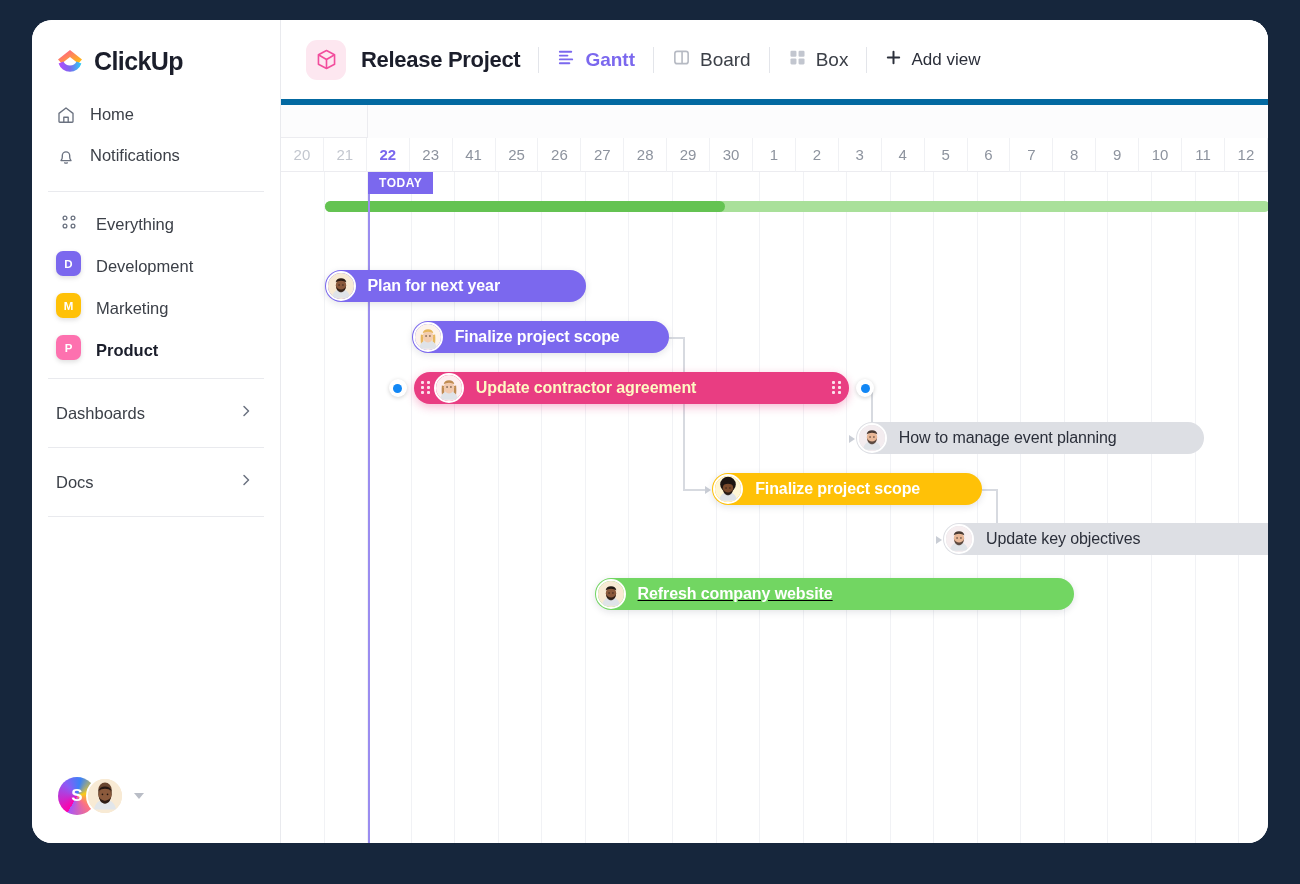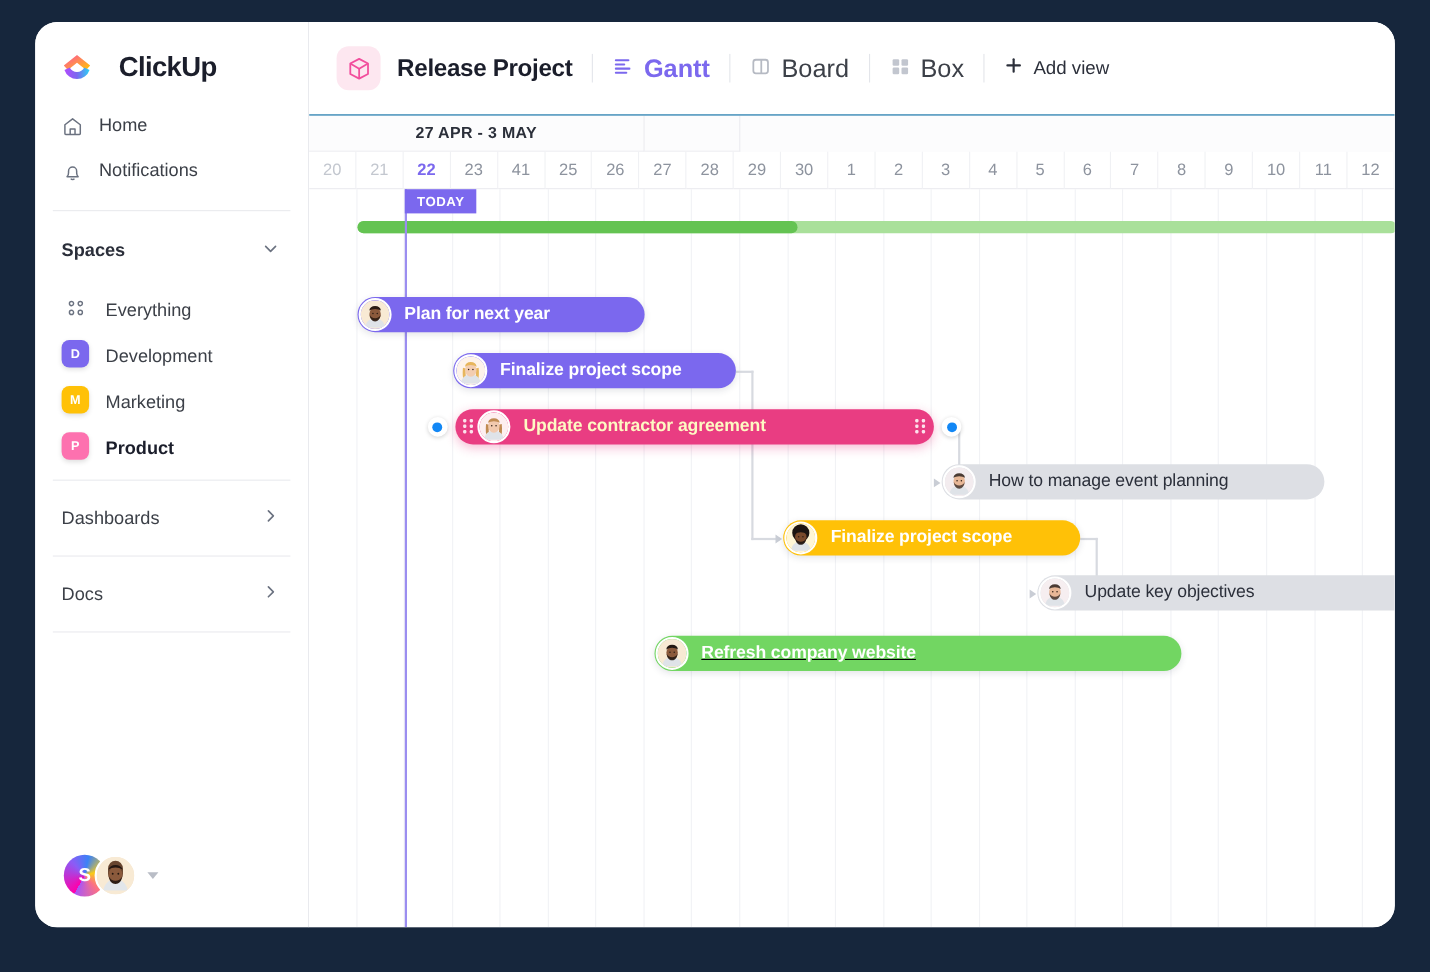--- a/index.html
+++ b/index.html
@@ -20,21 +20,21 @@
 
   
   .sidebar {
     width: 249px; height: 100%;
     background: #fff;
     border-right: 1px solid #e9eaee;
     position: relative;
     flex: 0 0 249px;
   }
   .logo-row {
-    display: flex; align-items: center; gap: 23px;
+    display: flex; align-items: center; gap: 9px;
     padding: 26px 0 0 23px;
   }
   .logo-mark { width: 30px; height: 30px; position: relative; }
   .logo-text {
     font-size: 25px; font-weight: bold; color: #1b1e2b;
     letter-spacing: -0.6px;
   }
   .nav { margin-top: 18px; }
   .nav-item {
     display: flex; align-items: center; gap: 14px;
@@ -92,35 +92,35 @@
     width:0;height:0;margin-left:10px;
     border-left:5px solid transparent;border-right:5px solid transparent;
     border-top:6px solid #b9bdc6;
   }
 
   
   .main { flex: 1; position: relative; overflow: hidden; background:#fff; }
 
   .topbar {
     height: 85px; display: flex; align-items: center;
-    padding-left: 25px; border-bottom: 1px solid #0369a1;
+    padding-left: 25px; border-bottom: 6px solid #0369a1;
     background: #fff; position: relative; z-index: 5;
   }
   .proj-icon {
     width: 40px; height: 40px; border-radius: 11px;
     background: #fde7f0; display:flex;align-items:center;justify-content:center;
     margin-right: 15px;
   }
   .proj-title {
     font-size: 22px; font-weight: bold; color: #1b1e2b; letter-spacing: -0.3px;
   }
   .vdiv { width:1px; height:26px; background:#e3e5ea; margin: 0 18px; }
   .view-tab {
     display:flex; align-items:center; gap:9px; cursor:pointer;
-    font-size: 23px; color:#3c4048;
+    font-size: 19px; color:#3c4048;
   }
   .view-tab.active { color: #7b68ee; font-weight: bold; }
   .add-view { display:flex; align-items:center; gap:9px; cursor:pointer; font-size:17px; color:#2b2f3a; }
 
   
   .tl { position: absolute; left:0; right:0; top:85px; bottom:0; overflow:hidden; }
   .week-row { height: 33px; display:flex; position:relative; background:#fcfcfd; }
   .week-cell {
     display:flex;align-items:center;justify-content:center;
     font-size:14.5px; font-weight:bold; color:#2b2f3a; letter-spacing:.3px;
@@ -231,28 +231,20 @@
             <path d="M5 14.6 c1.1-1 1.3-2 1.3-3.6 V9.6 a3.7 3.7 0 0 1 7.4 0 v1.4 c0 1.6 .2 2.6 1.3 3.6 Z"></path>
             <path d="M8.4 16.3 a1.8 1.6 0 0 0 3.2 0"></path>
           </svg>
         </span>
         <span class="lbl">Notifications</span>
       </div>
     </nav>
 
     <div class="divider"></div>
 
-    <div class="section-head">
-      <span class="title">Spaces</span>
-      <span>
-        <svg width="16" height="16" viewBox="0 0 16 16" fill="none" stroke="#6b7280" stroke-width="1.5" stroke-linecap="round" stroke-linejoin="round">
-          <path d="M3.5 6 L8 10.5 L12.5 6"></path>
-        </svg>
-      </span>
-    </div>
 
     <div class="space-item">
       <span class="space-badge" style="background:transparent;box-shadow:none;">
         <svg width="18" height="18" viewBox="0 0 18 18" fill="none" stroke="#6b7280" stroke-width="1.3">
           <circle cx="5" cy="5" r="1.9"></circle>
             <circle cx="13" cy="5" r="1.9"></circle>
           <circle cx="5" cy="13" r="1.9"></circle>
             <circle cx="13" cy="13" r="1.9"></circle>
         </svg>
       </span>
@@ -376,21 +368,20 @@
               <path d="M9 3 v12"></path>
               <path d="M3 9 h12"></path>
             </svg>
         </span>
         <span>Add view</span>
       </span>
     </div>
 
     <div class="tl">
       <div class="week-row" id="weekRow">
-          <div class="week-cell" style="width: 304.85px;">27 APR - 3 MAY</div>
           <div class="week-cell" style="width: 87.1px;"></div>
         </div>
       <div class="day-row" id="dayRow">
           <div class="day-cell past" style="width: 43.55px;">20</div>
           <div class="day-cell past" style="width: 43.55px;">21</div>
           <div class="day-cell today" style="width: 43.55px;">22</div>
           <div class="day-cell " style="width: 43.55px;">23</div>
           <div class="day-cell " style="width: 43.55px;">41</div>
           <div class="day-cell " style="width: 43.55px;">25</div>
           <div class="day-cell " style="width: 43.55px;">26</div>

